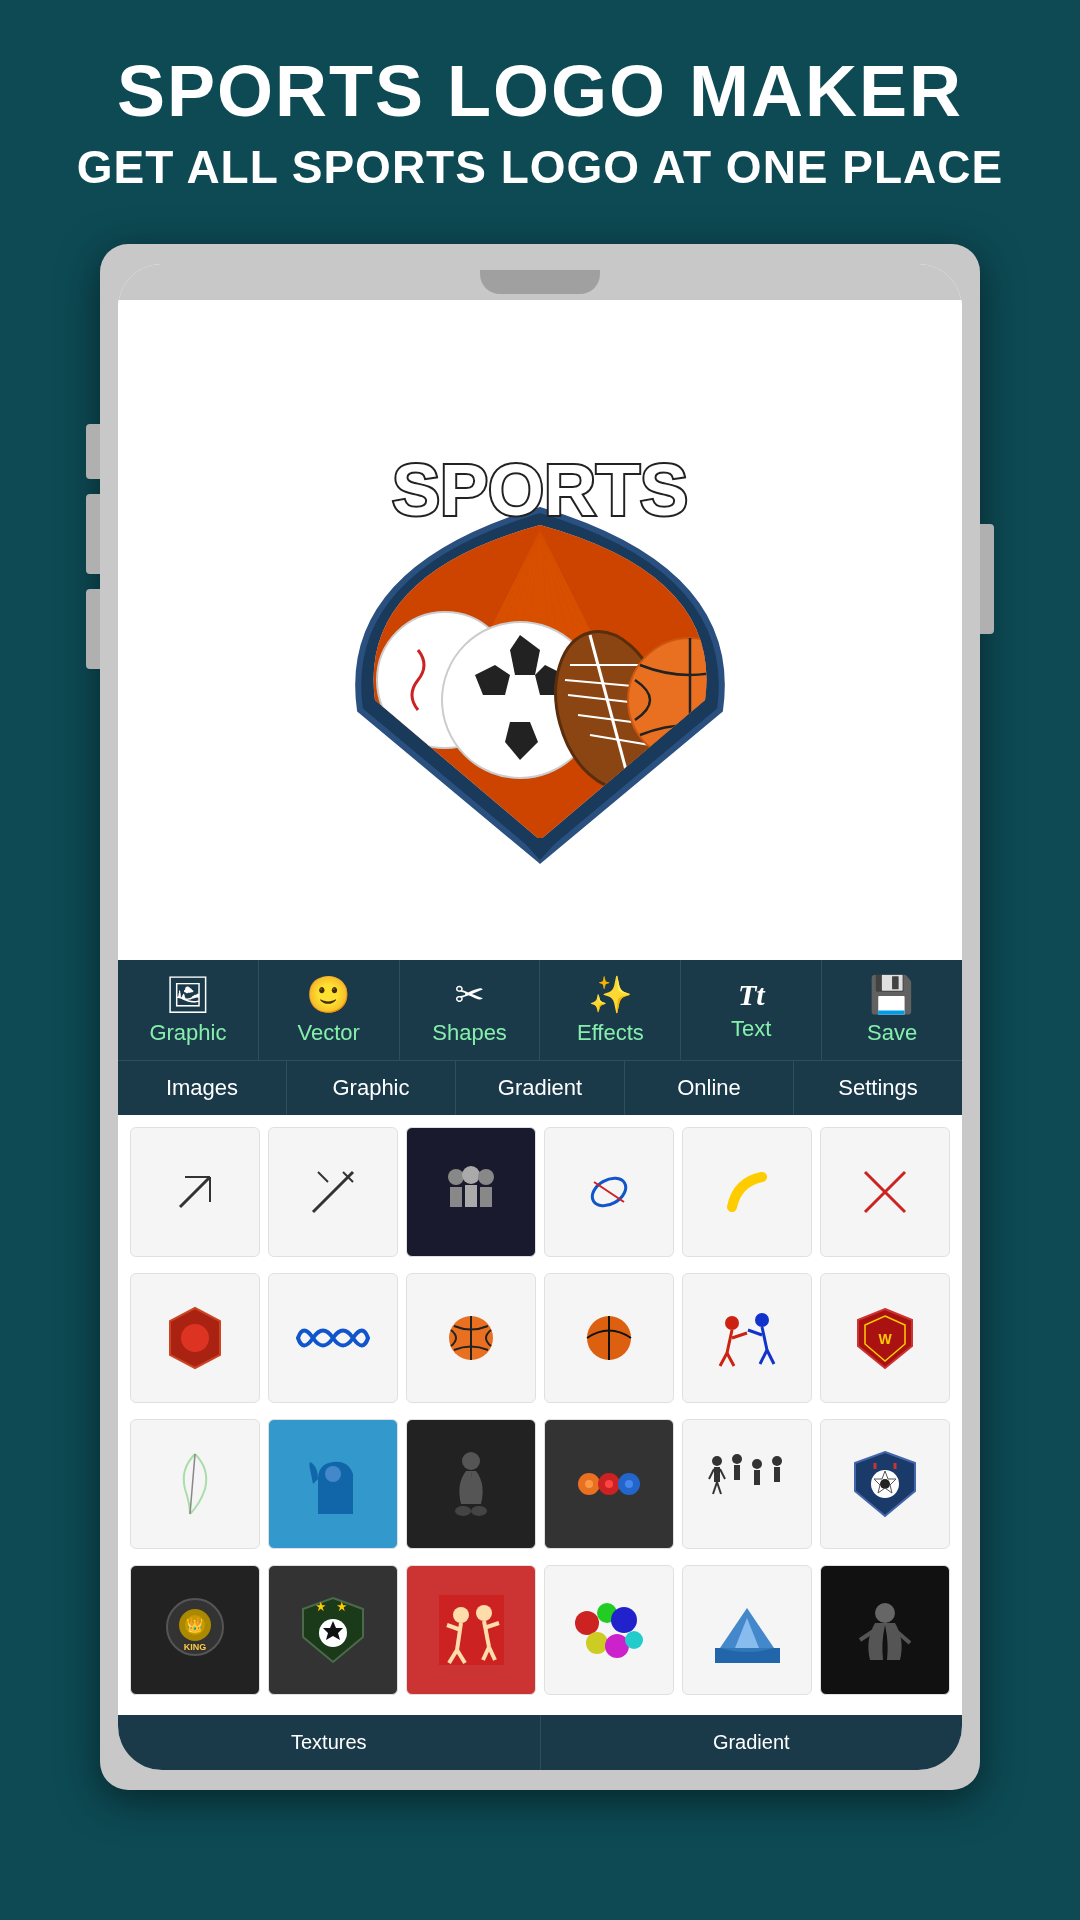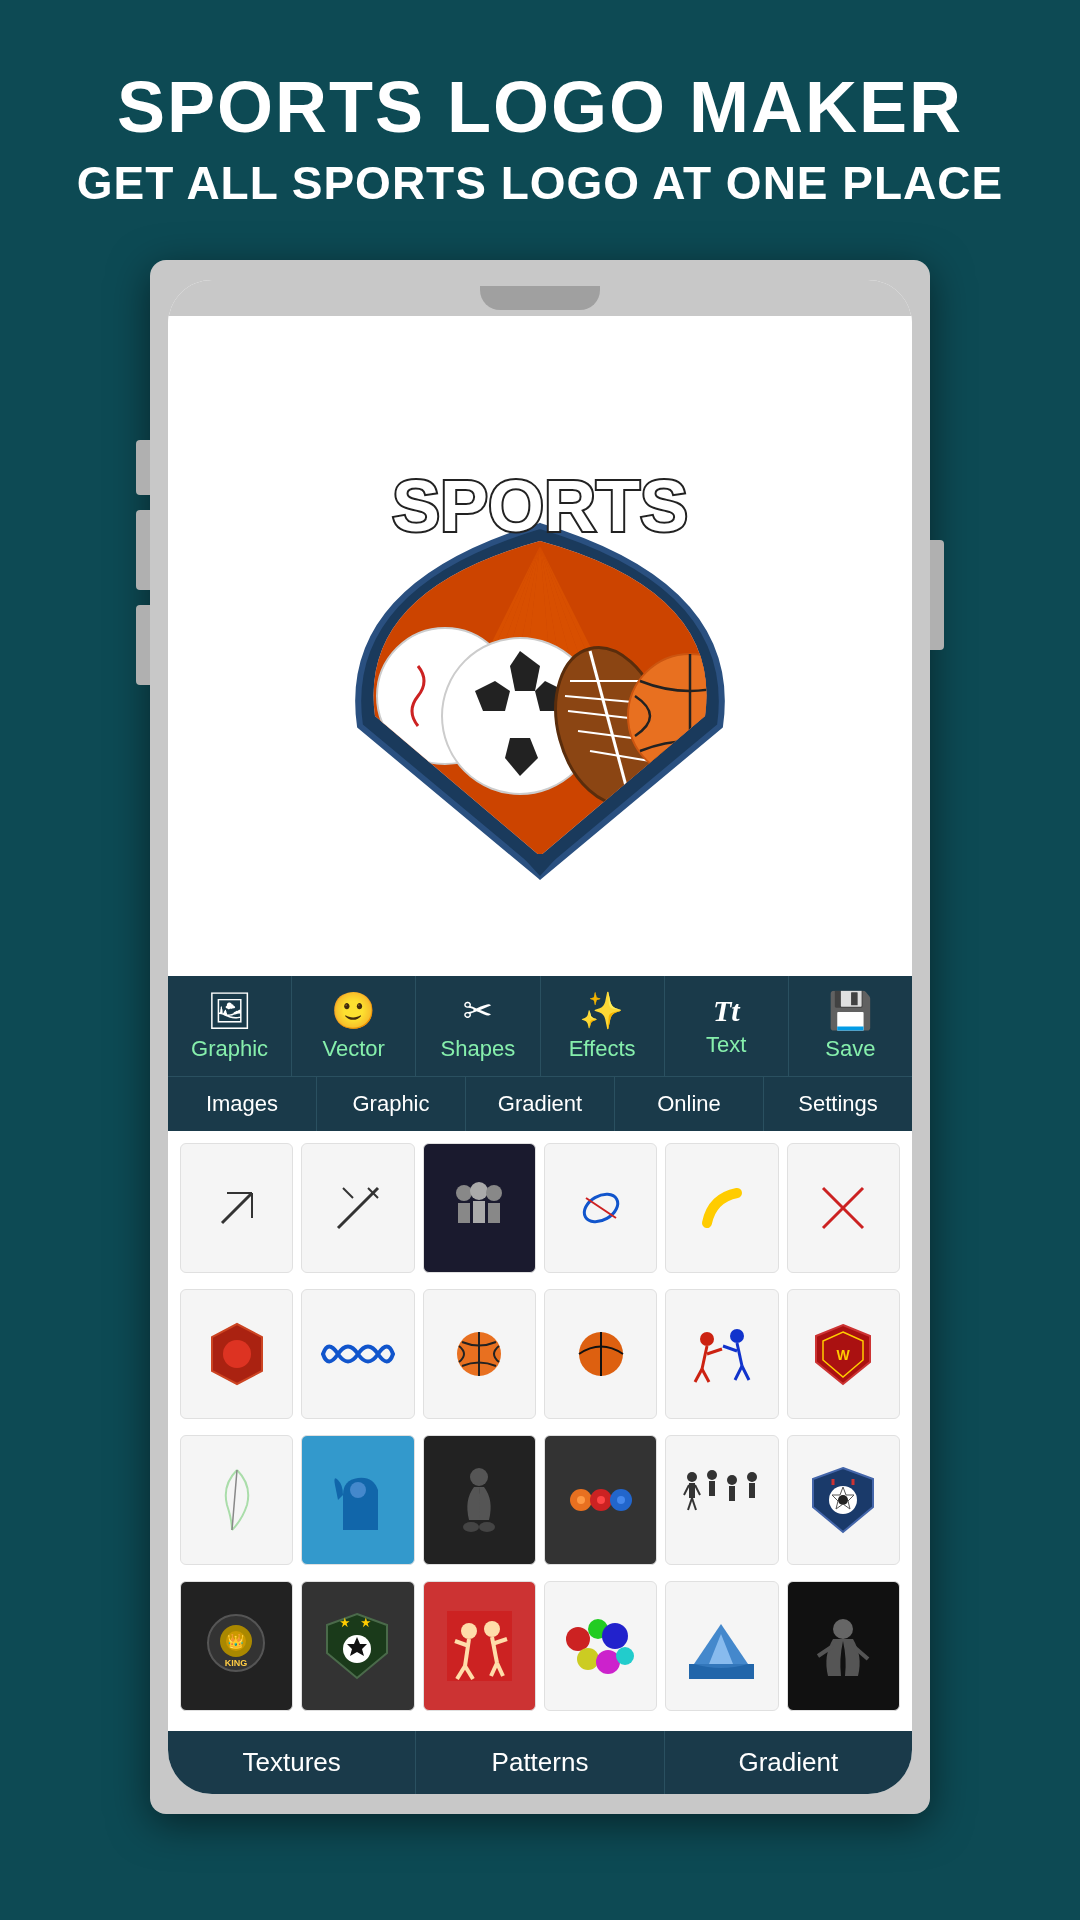--- a/index.html
+++ b/index.html
@@ -11,43 +11,42 @@
       overflow: hidden;
       display: flex;
       flex-direction: column;
       align-items: center;
     }
 
     
     .header-section {
       text-align: center;
       padding: 50px 20px 20px;
-      margin-top: 16px;
     }
     .app-title {
       color: #ffffff;
       font-size: 72px;
       font-weight: 900;
       letter-spacing: 2px;
       text-transform: uppercase;
     }
     .app-subtitle {
       color: #ffffff;
       font-size: 46px;
       font-weight: 700;
       letter-spacing: 1px;
       text-transform: uppercase;
       margin-top: 8px;
     }
 
     
     .phone-mockup {
-      width: 780px;
+      width: 880px;
       background: #c8c8c8;
-      border-radius: 16px;
+      border-radius: 28px;
       padding: 20px 18px;
       margin-top: 30px;
       position: relative;
       box-shadow: 0 10px 40px rgba(0,0,0,0.5);
     }
     .phone-screen {
       background: #ffffff;
       border-radius: 44px;
       overflow: hidden;
       width: 100%;
@@ -193,21 +192,21 @@
     .bottom-tabs {
       background: #1a3a4a;
       display: flex;
       flex-direction: row;
     }
     .bottom-tab {
       flex: 1;
       text-align: center;
       padding: 16px 4px;
       color: #ffffff;
-      font-size: 26px;
+      font-size: 20px;
       cursor: pointer;
       border-right: 1px solid #2a5060;
     }
     .bottom-tab:last-child { border-right: none; }
     .gc-lion { background: #222222; }
     .gc-soccer { background: #333333; }
     .gc-karate { background: #cc3333; }
     .gc-dark2 { background: #111111; }
   </style>
 </head>
@@ -552,17 +551,16 @@
             <path d="M20,28 Q10,45 15,65 L28,65 Q26,48 30,30 Q34,48 32,65 L45,65 Q50,45 40,28 Z" fill="#555"></path>
             <line x1="20" y1="35" x2="5" y2="45" stroke="#555" stroke-width="4"></line>
             <line x1="40" y1="35" x2="55" y2="48" stroke="#555" stroke-width="4"></line>
           </svg>
         </div>
       </div>
     </div>
 
     <div class="bottom-tabs">
       <div class="bottom-tab">Textures</div>
-      <div class="bottom-tab">Patterns</div>
       <div class="bottom-tab">Gradient</div>
     </div>
   </div>
 </div>
 
 </body></html>

